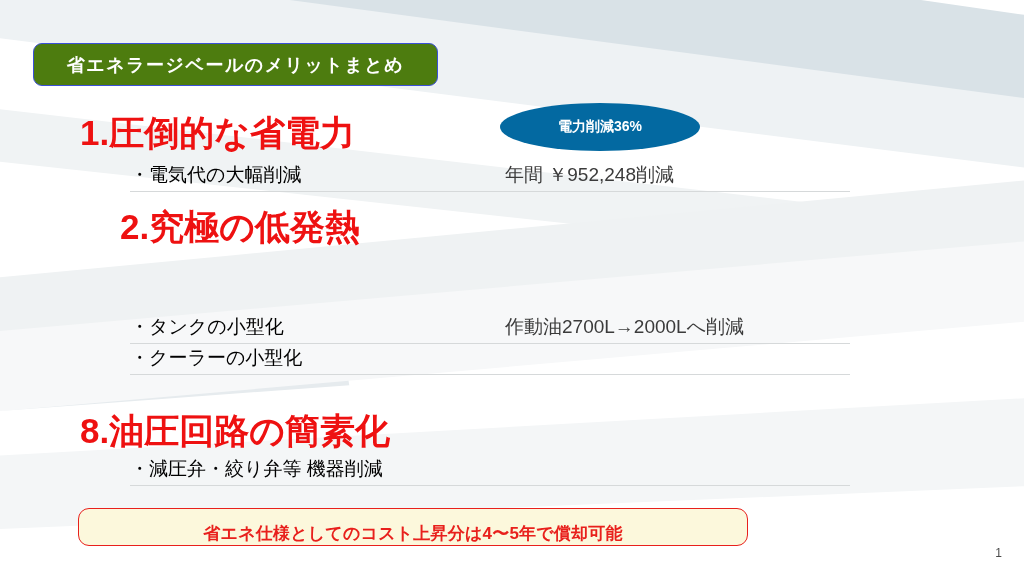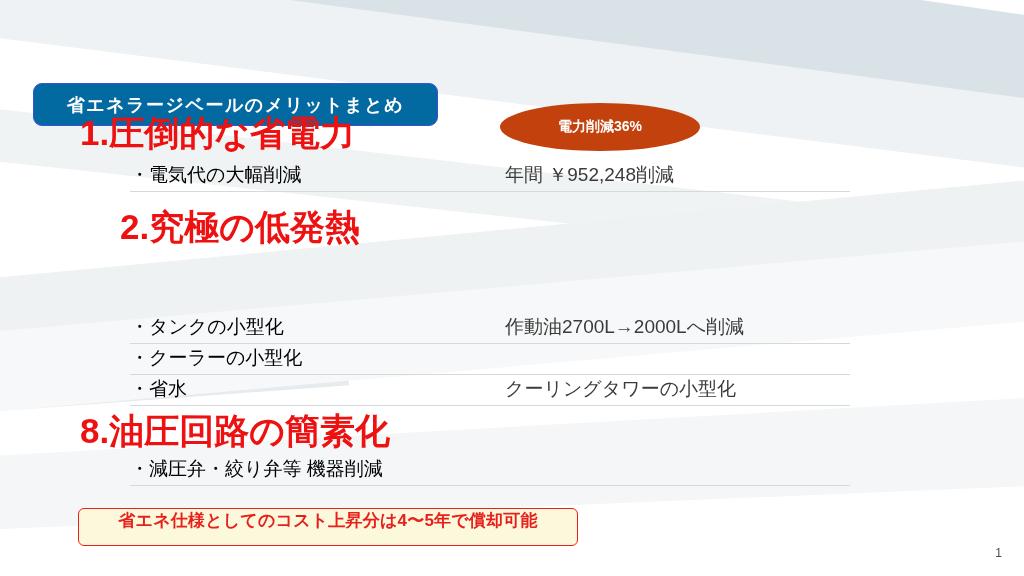--- a/index.html
+++ b/index.html
@@ -123,45 +123,44 @@
     transform: rotate(-9deg);
   }
 
   
   #title-banner {
     position: absolute;
     left: 33px;
     top: 43px;
     width: 405px;
     height: 43px;
-    background: #0369a1;
+    background: #4d7c0f;
     border: 1px solid #3a50d8;
     border-radius: 9px;
     box-sizing: border-box;
     display: flex;
     align-items: center;
     justify-content: center;
-    margin-top: 40px;
   }
   #title-banner .title-text {
     color: #ffffff;
     font-size: 18px;
     font-weight: bold;
     letter-spacing: 1.5px;
     white-space: nowrap;
   }
 
   
   #highlight-badge {
     position: absolute;
     left: 500px;
     top: 103px;
     width: 200px;
     height: 48px;
-    background: #c2410c;
+    background: #0369a1;
     border-radius: 50%;
     display: flex;
     align-items: center;
     justify-content: center;
   }
   #highlight-badge .badge-text {
     color: #ffffff;
     font-size: 14px;
     font-weight: bold;
     white-space: nowrap;
@@ -210,28 +209,28 @@
     color: #3b3b3b;
     white-space: nowrap;
     text-align: center;
   }
 
   
   #footer-callout {
     position: absolute;
     left: 78px;
     top: 508px;
-    width: 500px;
+    width: 670px;
     height: 38px;
     background: #fcf8dc;
     border: 1.6px solid #e8201c;
-    border-radius: 6px;
+    border-radius: 11px;
     box-sizing: border-box;
     display: flex;
-    align-items: flex-start;
+    align-items: flex-end;
     justify-content: center;
   }
   #footer-callout .callout-text {
     color: #e8201c;
     font-size: 17px;
     font-weight: bold;
     white-space: nowrap;
     letter-spacing: 0.2px;
   }
 
@@ -284,24 +283,20 @@
       <div class="section">
         <div class="section-heading" style="top: 204px; margin-left: 40px;">2.究極の低発熱</div>
         <div class="rows" style="top: 266px; margin-top: 47px;">
           <div class="row">
             <span class="row-label">・タンクの小型化</span>
             <span class="row-value">作動油2700L→2000Lへ削減</span>
           </div>
           <div class="row">
             <span class="row-label">・クーラーの小型化</span>
           </div>
-          <div class="row">
-            <span class="row-label">・省水</span>
-            <span class="row-value">クーリングタワーの小型化</span>
-          </div>
         </div>
       </div>
       <div class="section">
         <div class="section-heading" style="top: 408px;">8.油圧回路の簡素化</div>
         <div class="rows" style="top: 455px;">
           <div class="row">
             <span class="row-label">・減圧弁・絞り弁等 機器削減</span>
           </div>
         </div>
       </div>

